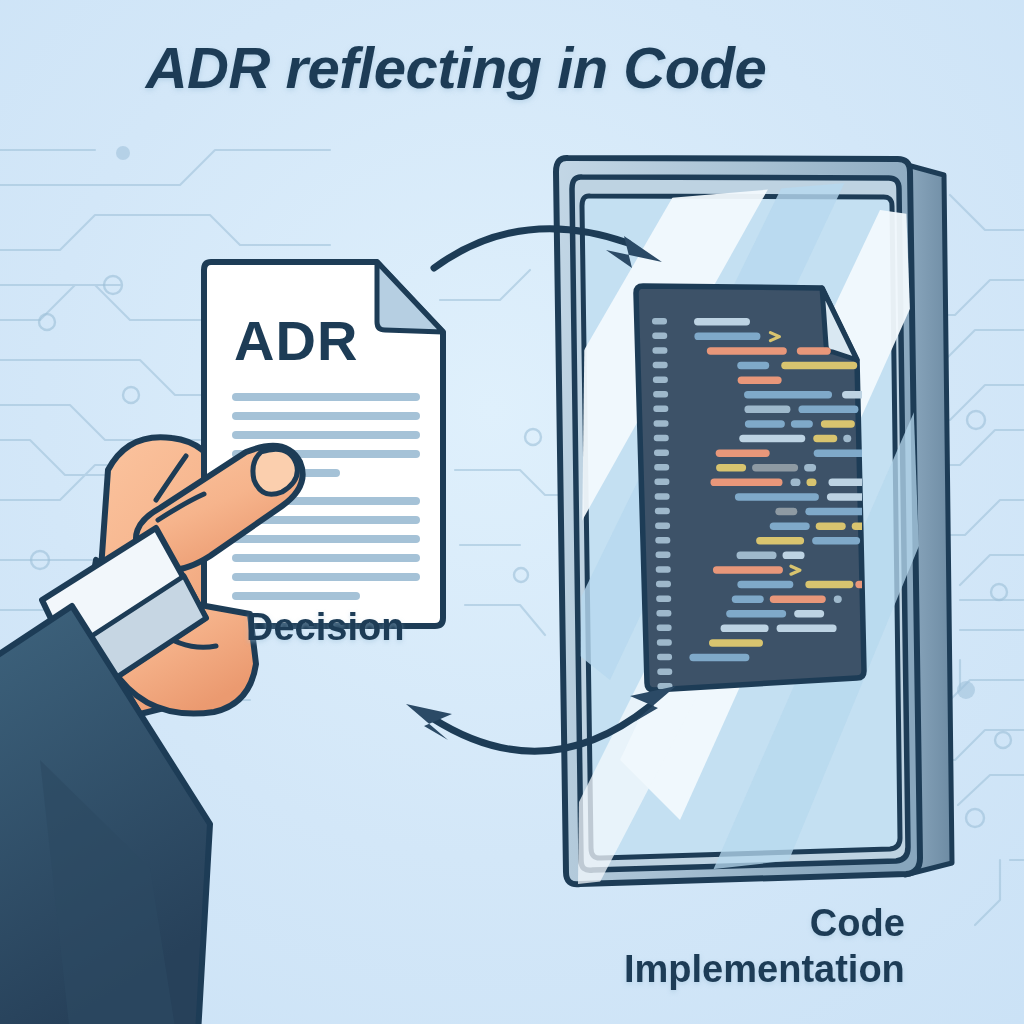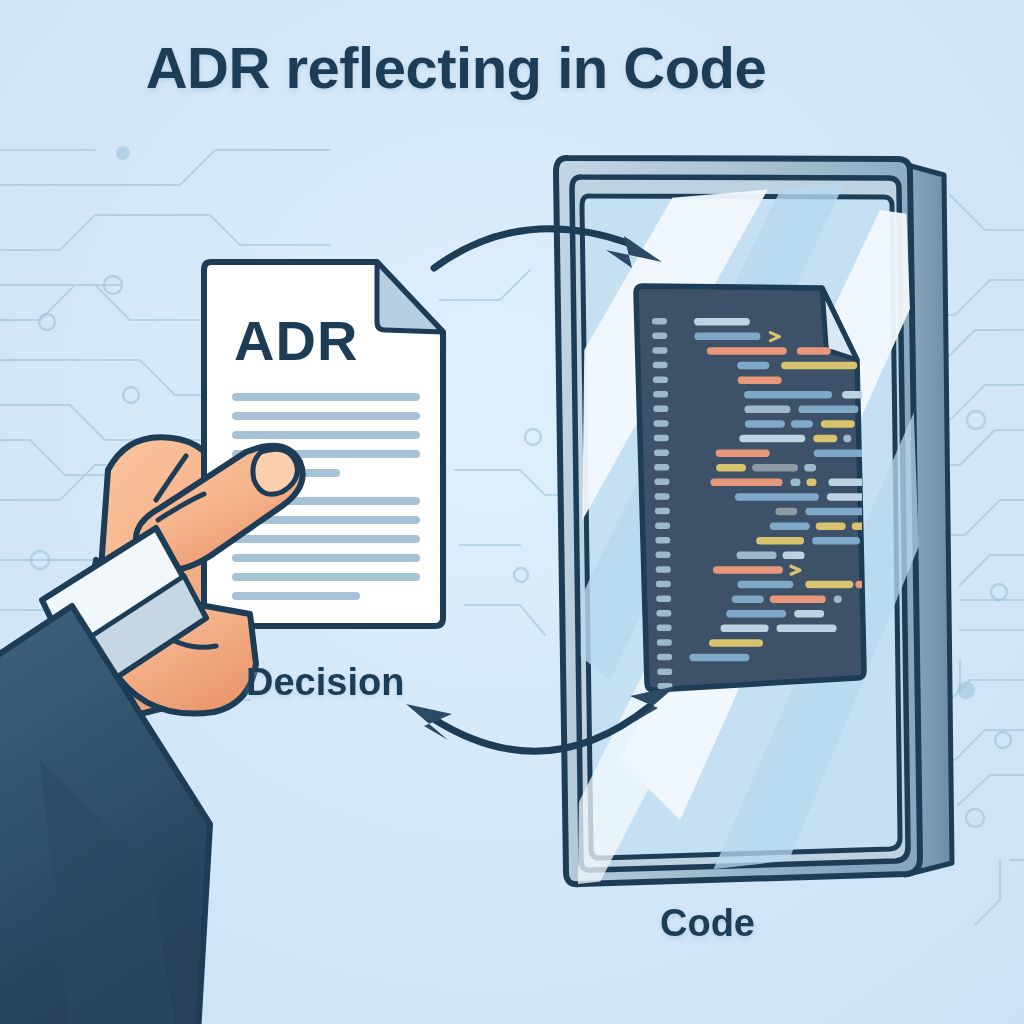--- a/index.html
+++ b/index.html
@@ -32,32 +32,33 @@
     position: absolute;
     top: 34px;
     left: 0;
     width: 912px;
     text-align: center;
     font-size: 58px;
     font-weight: bold;
     color: #1d3c56;
     letter-spacing: -0.5px;
     text-shadow: 0 2px 5px rgba(160,195,220,0.55);
+    font-style: italic;
   }
 
   
   .caption {
     position: absolute;
     font-weight: bold;
     color: #1d3c56;
     text-shadow: 0 2px 4px rgba(160,195,220,0.5);
   }
   .caption-decision {
     left: 246px;
-    top: 661px;
+    top: 606px;
     font-size: 38px;
   }
   .caption-code {
     left: 660px;
     top: 900px;
     font-size: 38px;
     line-height: 1.22;
     text-align: right;
   }
   .caption-code .l2 { display: block; margin-left: -36px; }
@@ -322,14 +323,15 @@
     <path d="M42 600 L156 528 L206 618 L88 696 Z" fill="#f2f7fb" stroke="#1d3c56" stroke-width="6" stroke-linejoin="round"></path>
     <path d="M64 654 L184 576 L206 618 L88 696 Z" fill="#c6d6e3" stroke="#1d3c56" stroke-width="5" stroke-linejoin="round"></path>
 
     <path d="M-40 680 L72 606 L210 824 L198 1034 L-60 1034 Z" fill="url(#sleeveGrad)" stroke="#1d3c56" stroke-width="6" stroke-linejoin="round"></path>
     <path d="M40 760 L150 868 L176 1034 L70 1034 Z" fill="#2c4a63" opacity="0.65"></path>
   </svg>
 
   <div class="caption caption-decision">Decision</div>
   <div class="caption caption-code">
     <span>Code</span>
+    <span class="l2">Implementation</span>
   </div>
 </div>
 
 </body></html>

